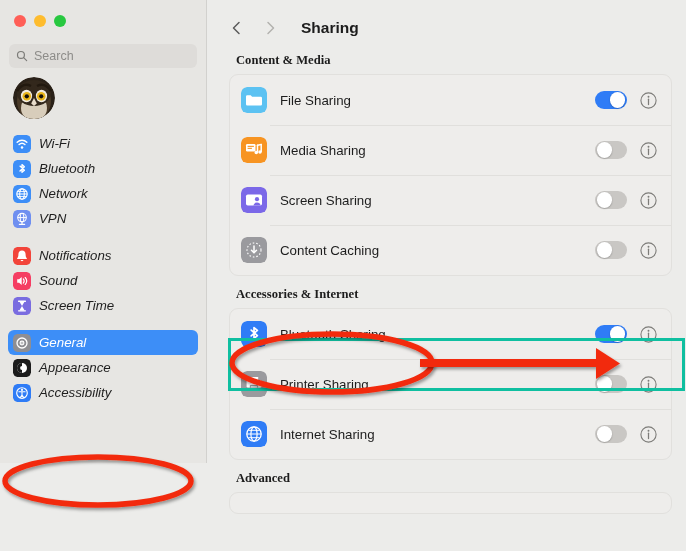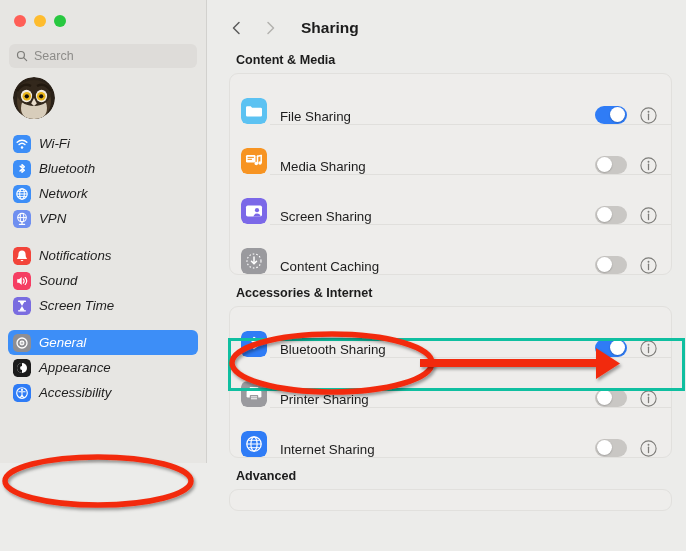--- a/index.html
+++ b/index.html
@@ -58,29 +58,30 @@
 
   
   .content { flex: 1; height: 551px; background: #ececea; position: relative; overflow: hidden; }
   .topbar { display: flex; align-items: center; gap: 12px; padding: 14px 0 0 18px; height: 42px; }
   .navbtn { width: 22px; height: 22px; display: flex; align-items: center; justify-content: center; }
   .page-title { font-size: 15.5px; font-weight: bold; color: #1c1c1c; margin-left: 8px; }
 
   .section-title {
     font-size: 12.6px; font-weight: bold; color: #1c1c1c;
     padding: 11px 0 6px 29px;
+    font-family: Liberation Serif, serif;
   }
   .card {
     margin: 0 14px 0 22px;
     background: #eeedeb;
     border: 1px solid #e1e0dd;
     border-radius: 9px;
     overflow: hidden;
   }
-  .row { display: flex; align-items: flex-end; height: 50px; padding: 0 14px 0 11px; position: relative; }
+  .row { display: flex; align-items: center; height: 50px; padding: 0 14px 0 11px; position: relative; }
   .row + .row::before {
     content: ""; position: absolute; left: 40px; right: 0; top: 0;
     height: 1px; background: #e0dfdc;
   }
   .row-ico { width: 26px; height: 26px; border-radius: 6px; flex: none; display: block; }
   .row-label { font-size: 13.3px; color: #1d1d1d; margin-left: 13px; flex: 1; }
 
   .toggle { width: 32px; height: 18.5px; border-radius: 10px; position: relative; flex: none; }
   .toggle.on { background: #2f7cf6; }
   .toggle.off { background: #c9c7c4; }

